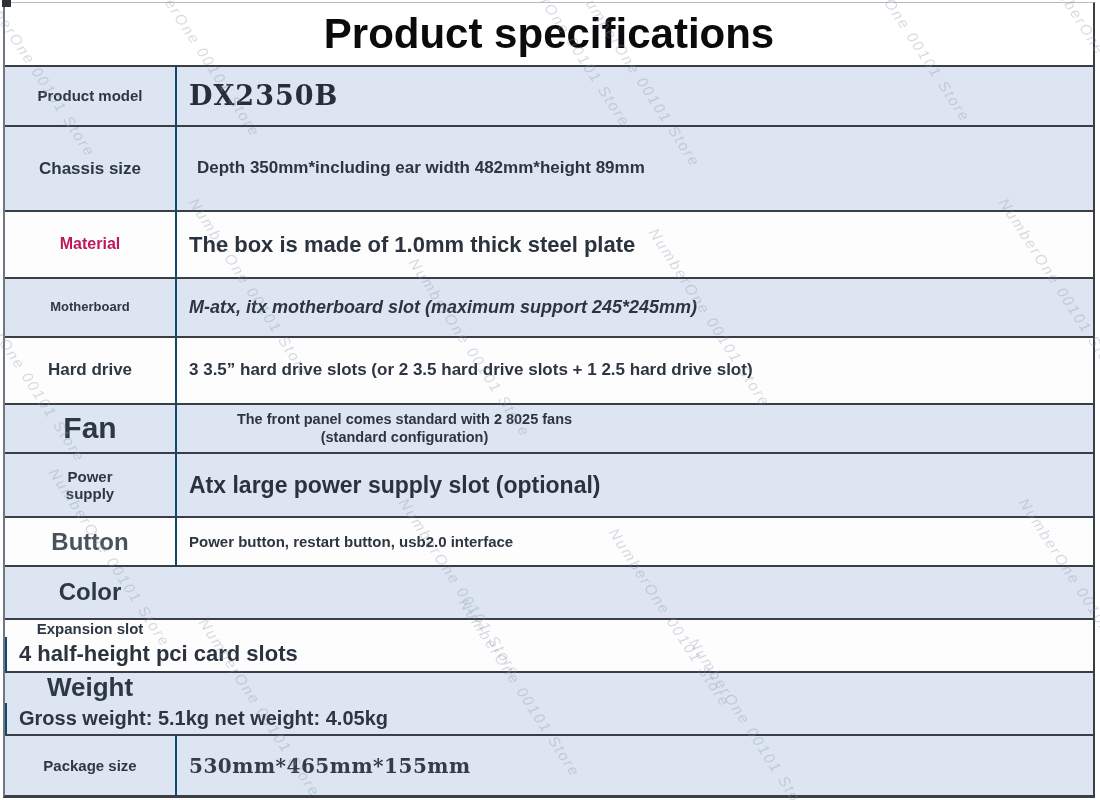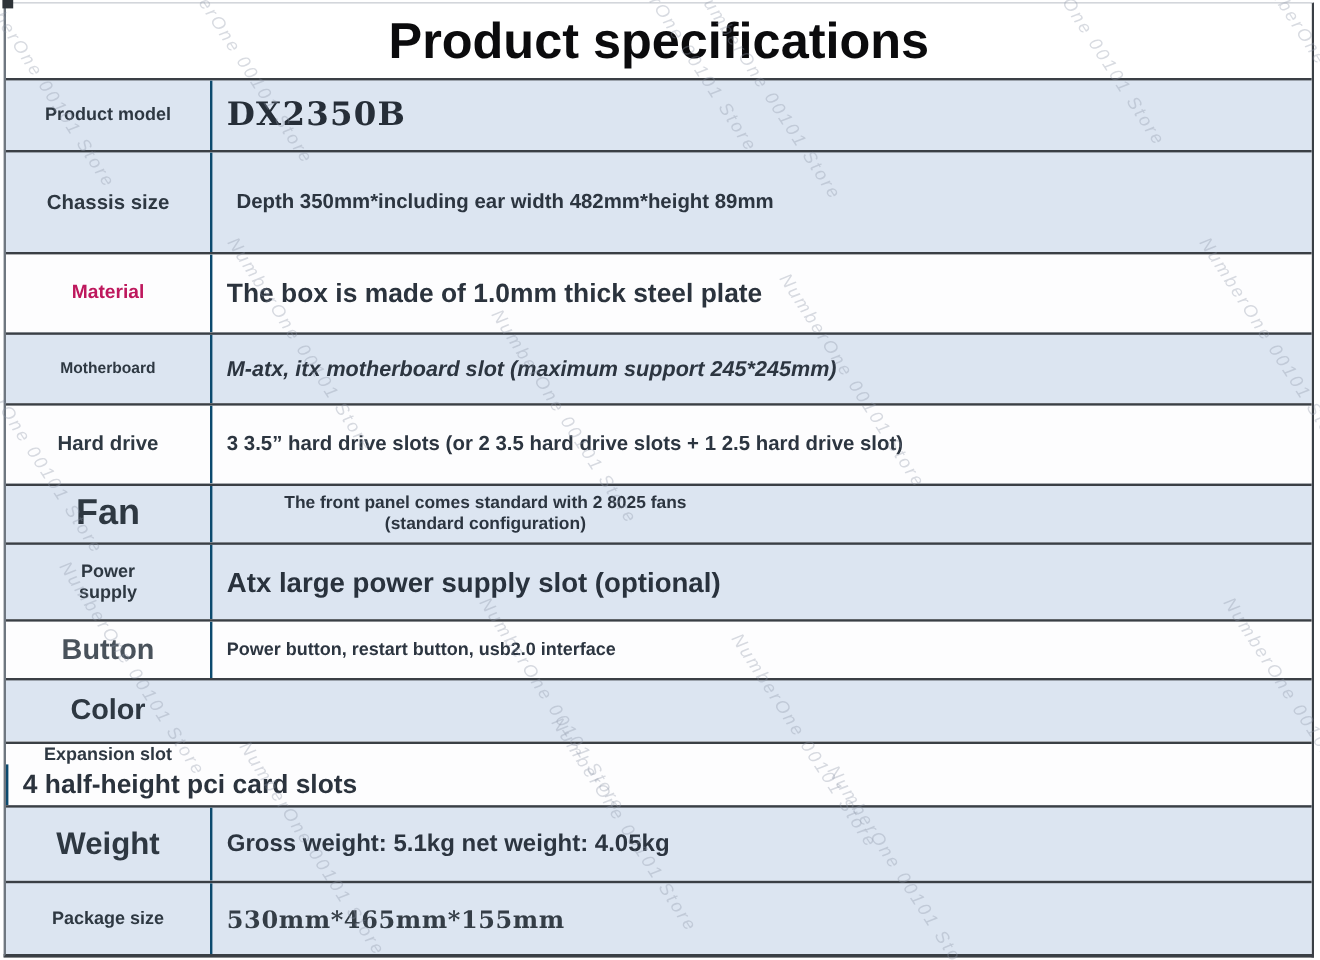--- a/index.html
+++ b/index.html
@@ -101,21 +101,21 @@
   .r1  { height: 60px; }
   .r2  { height: 86px; }
   .r3  { height: 67px; }
   .r4  { height: 59px; }
   .r5  { height: 67px; }
   .r6  { height: 50px; }
   .r7  { height: 64px; }
   .r8  { height: 49px; }
   .r9  { height: 53px; }
   .r10 { height: 54px; flex-direction: column; }
-  .r11 { height: 63px; }
+  .r11 { height: 63px; flex-direction: column; }
   .r12 { height: 61px; }
 
   
   .r1 .label-cell  { font-size: 15px; }
   .r1 .value-cell  { font-family: "DejaVu Serif", serif; font-size: 27px; letter-spacing: 1px; color: #262e38; }
 
   .r2 .label-cell  { font-size: 17px; }
   .r2 .value-cell  { font-size: 17px; padding-left: 20px; }
 
   .r3 .label-cell  { font-size: 16px; color: #be185d; }

